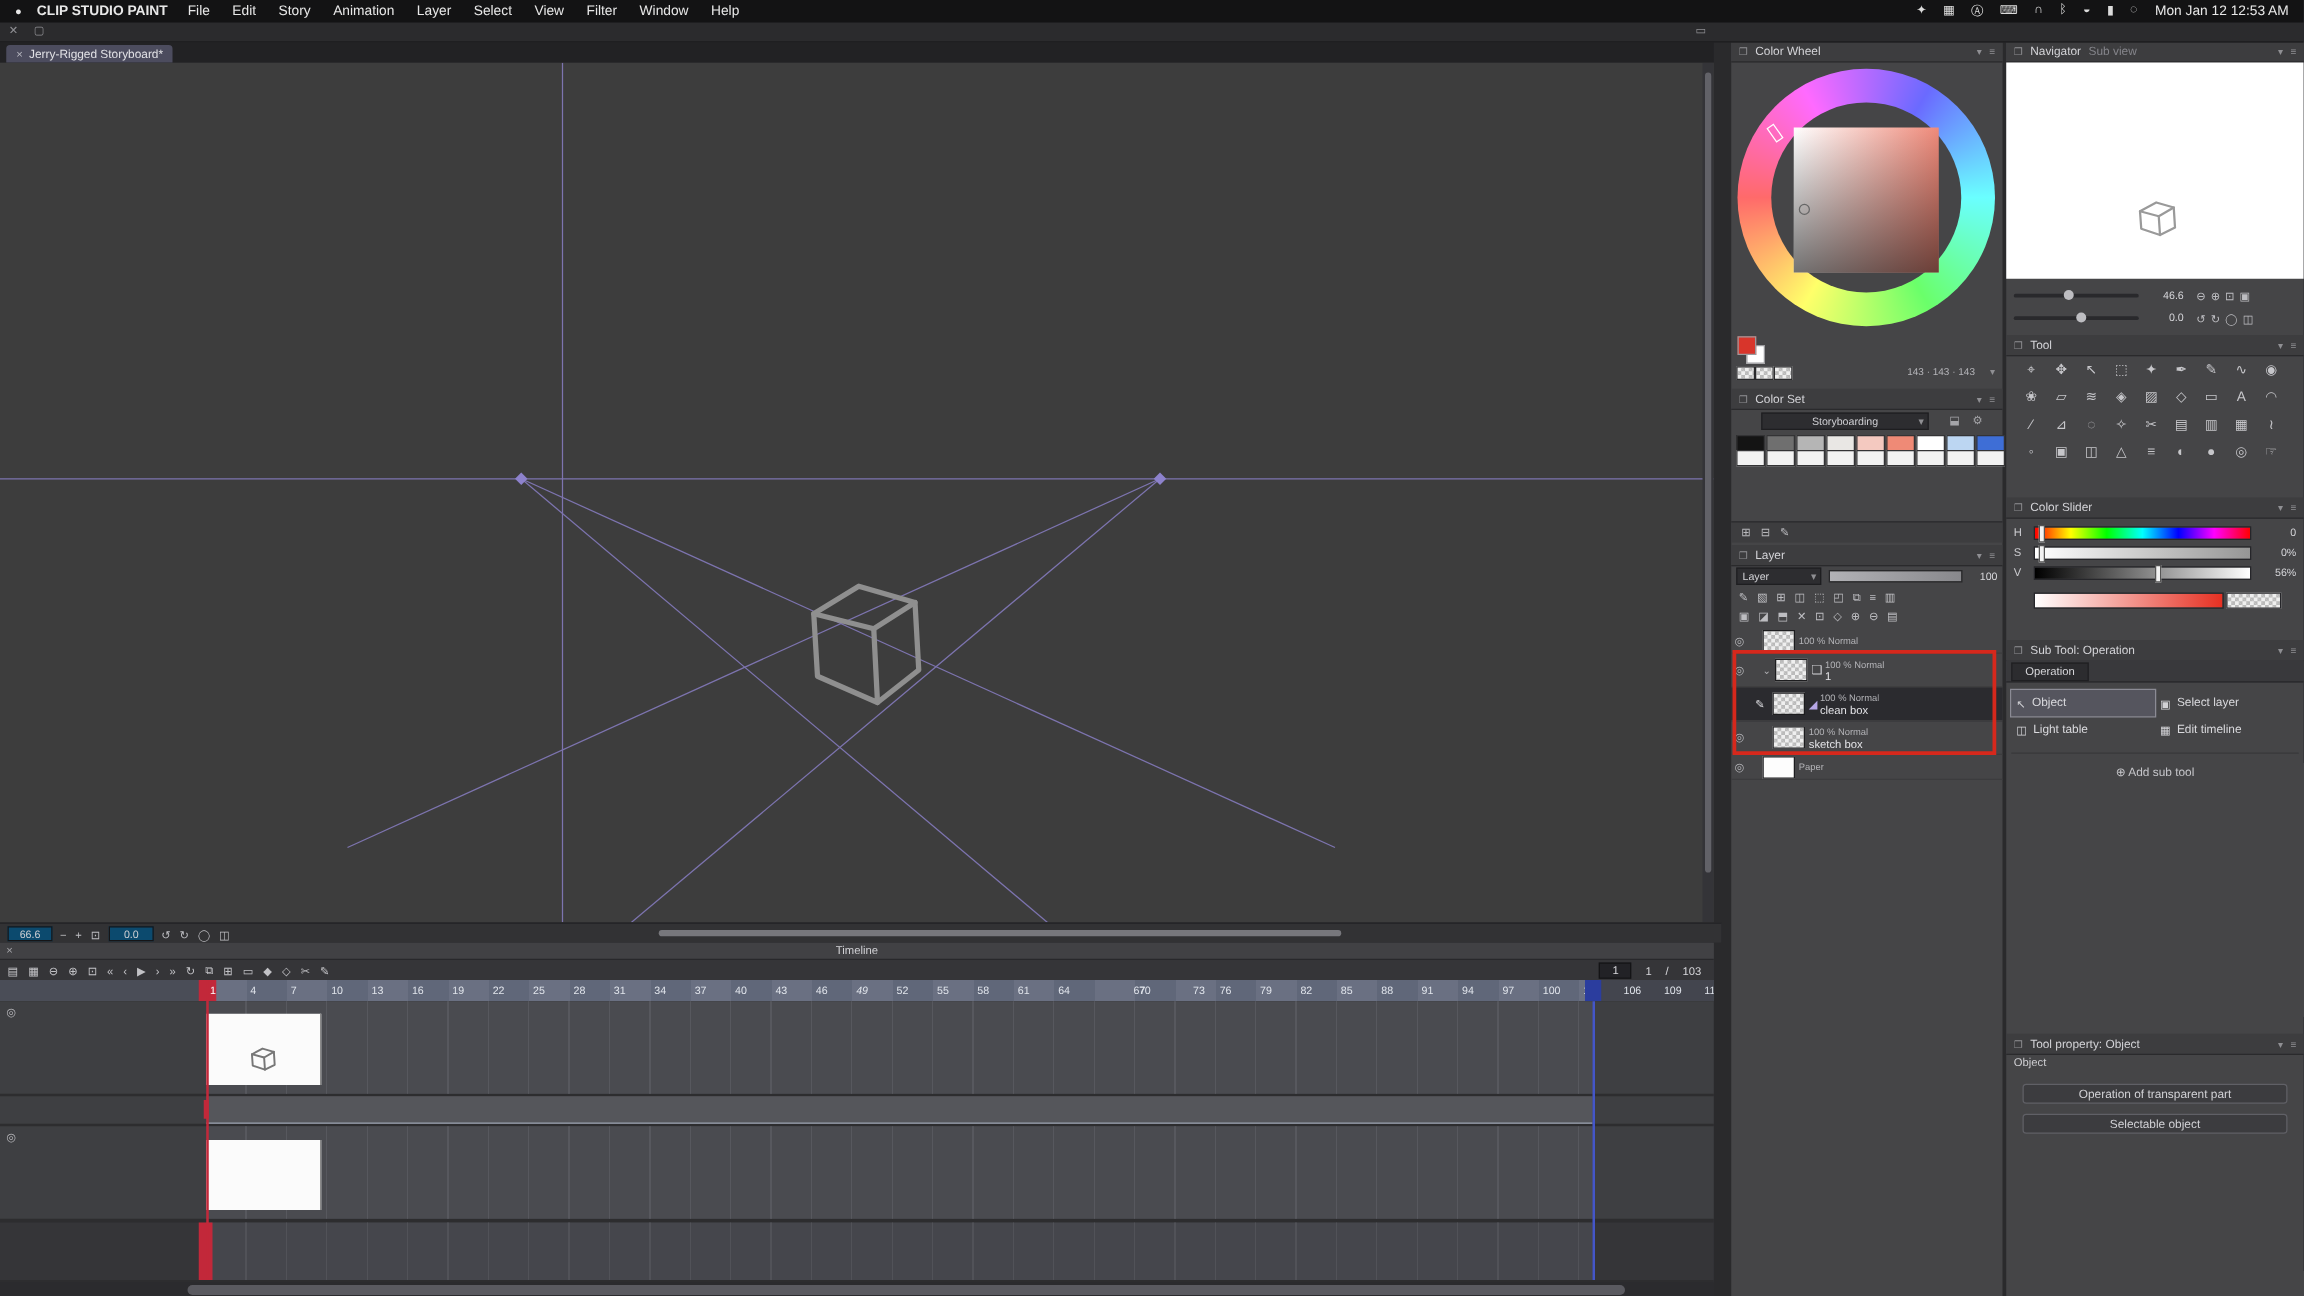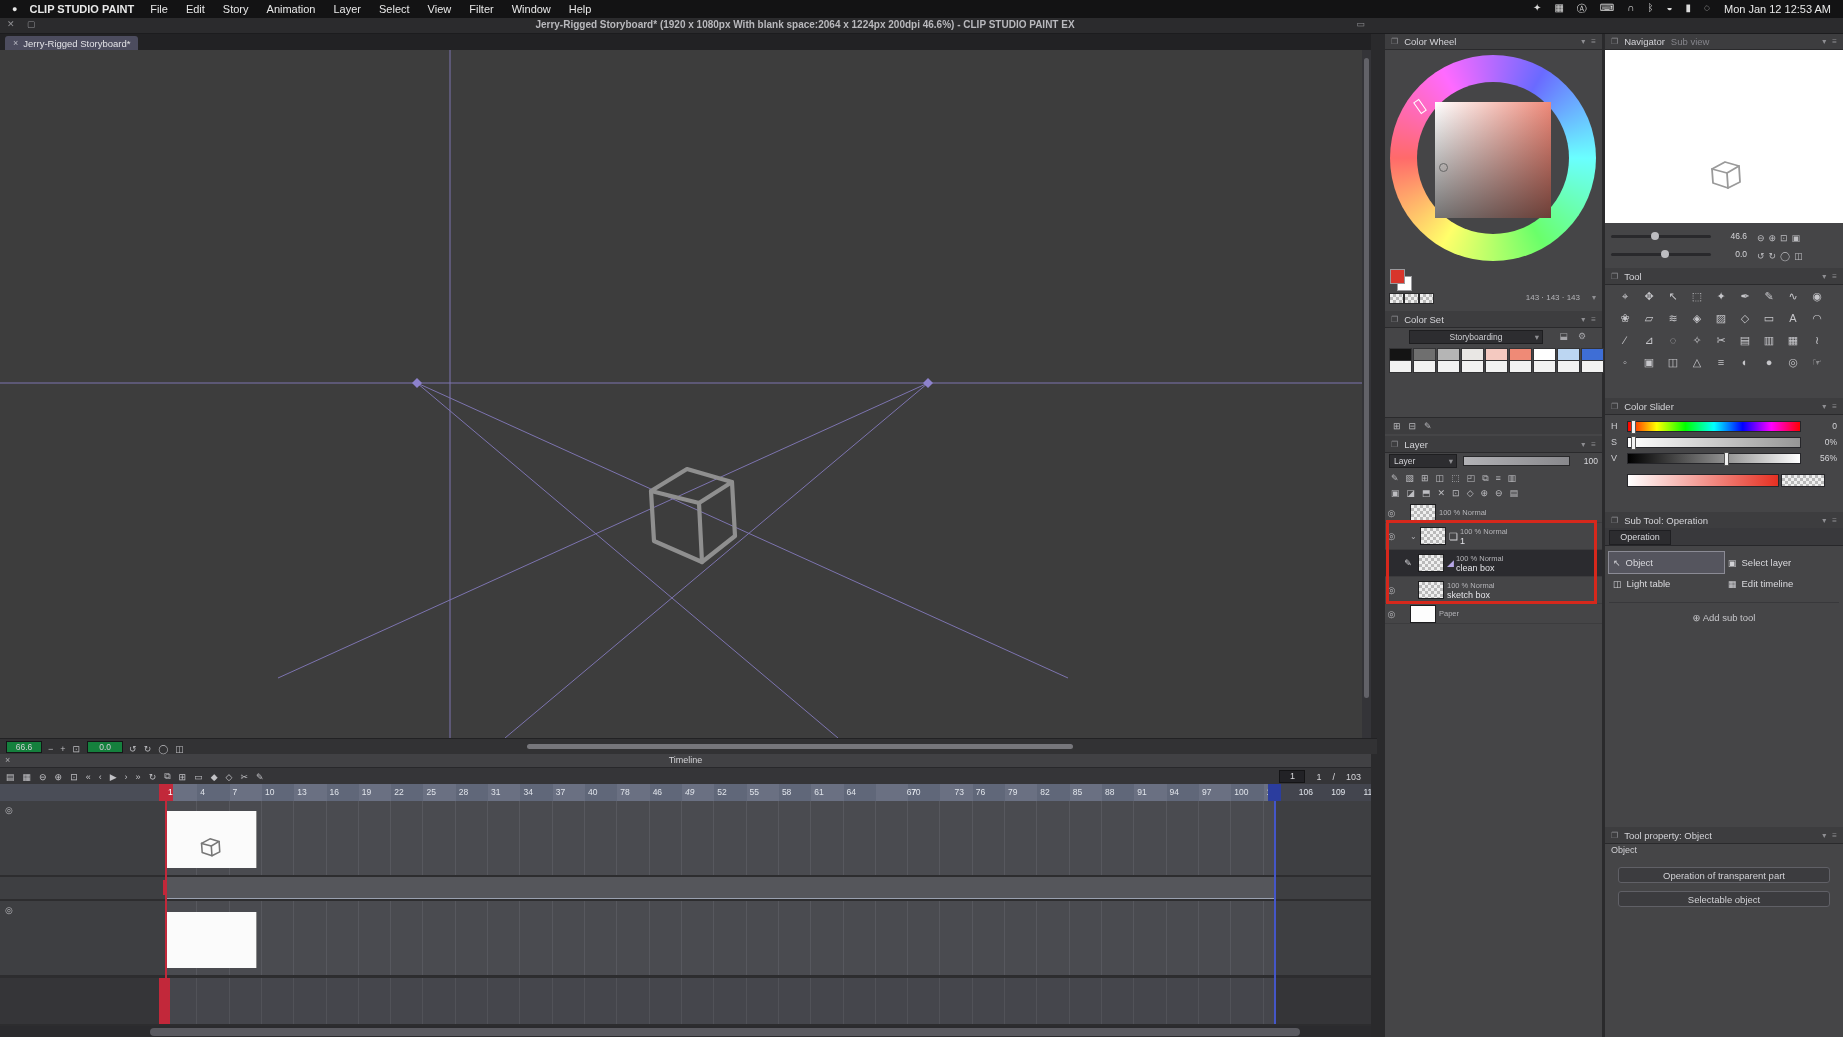--- a/index.html
+++ b/index.html
@@ -33,21 +33,21 @@
         box-shadow:0 0 12px rgba(0,0,0,.55);z-index:1;}
   .pframe{position:absolute;left:23px;top:24px;width:644px;height:364px;border:1px solid #b4b4b4;}
   .note{position:absolute;left:308px;top:130px;font-family:"DejaVu Sans Mono", monospace;
         font-size:17px;letter-spacing:.5px;color:#191919;white-space:nowrap;}
   #guides{position:absolute;left:0;top:0;z-index:2;pointer-events:none;}
   #v-scroll{position:absolute;right:0;top:0;width:9px;height:688px;background:#343438;z-index:3;}
   #v-scroll .vthumb{position:absolute;left:2px;top:8px;width:5px;height:640px;background:#626268;border-radius:3px;}
   
   #cnavbar{position:absolute;left:0;top:738px;width:1371px;height:15px;background:#323234;
            border-top:1px solid #222224;display:flex;align-items:center;padding-left:6px;z-index:5;}
-  .zval{background:#15803d;border:1px solid #151517;min-width:30px;height:10px;line-height:10px;
+  .zval{background:#0c4a6e;border:1px solid #151517;min-width:30px;height:10px;line-height:10px;
         text-align:center;font-size:8.5px;color:#cfcfd3;margin-right:6px;padding:0 2px;}
   .cnico{font-size:9px;color:#bdbdc1;margin-right:7px;}
   #h-scroll{position:absolute;left:527px;top:5px;width:546px;height:5px;background:#77777c;border-radius:3px;}
   
   #timeline{position:absolute;left:0;top:753px;width:1371px;height:284px;background:#39393c;border-top:1px solid #1d1d1f;}
   .tl-title{height:13px;background:#414144;border-bottom:1px solid #28282b;position:relative;text-align:center;
             font-size:9px;line-height:13px;color:#d2d2d6;}
   .tl-x{position:absolute;left:5px;top:0;color:#a8a8ac;}
   .tl-toolbar{height:17px;background:#353538;border-bottom:1px solid #26262a;display:flex;align-items:center;
               padding:0 6px;position:relative;}
@@ -222,21 +222,20 @@
       <span class="sicon">◒</span>
       <span class="sicon">▮</span>
       <span class="sicon">◌</span>
     </div>
   <span class="clock">Mon Jan 12 12:53 AM</span>
 </div>
 
 <div id="titlebar">
   <span id="wc-close" class="wc">✕</span>
   <span id="wc-zoom" class="wc">▢</span>
-  <span id="title-text">Jerry-Rigged Storyboard* (1920 x 1080px With blank space:2064 x 1224px 200dpi 46.6%)  - CLIP STUDIO PAINT EX</span>
   <span id="wc-min" class="wc">▭</span>
 </div>
 
 <div id="tabbar">
   <div class="doc-tab">
     <span class="tab-x">×</span>
     <span>Jerry-Rigged Storyboard*</span>
   </div>
 </div>
 
@@ -319,21 +318,21 @@
         <span class="rnum" style="left: 297.24px;">13</span>
         <span class="rnum" style="left: 329.55px;">16</span>
         <span class="rnum" style="left: 361.86px;">19</span>
         <span class="rnum" style="left: 394.17px;">22</span>
         <span class="rnum" style="left: 426.48px;">25</span>
         <span class="rnum" style="left: 458.79px;">28</span>
         <span class="rnum" style="left: 491.1px;">31</span>
         <span class="rnum" style="left: 523.41px;">34</span>
         <span class="rnum" style="left: 555.72px;">37</span>
         <span class="rnum" style="left: 588.03px;">40</span>
-        <span class="rnum" style="left: 620.34px;">78</span>
+        <span class="rnum" style="left: 620.34px;">43</span>
         <span class="rnum" style="left: 652.65px;">46</span>
         <span class="rnum" style="left: 684.96px; font-style: italic;">49</span>
         <span class="rnum" style="left: 717.27px;">52</span>
         <span class="rnum" style="left: 749.58px;">55</span>
         <span class="rnum" style="left: 781.89px;">58</span>
         <span class="rnum" style="left: 814.2px;">61</span>
         <span class="rnum" style="left: 846.51px;">64</span>
         <span class="rnum" style="left: 878.82px; padding-left: 28px;">67</span>
         <span class="rnum" style="left: 911.13px;">70</span>
         <span class="rnum" style="left: 943.44px; margin-left: 11px;">73</span>

